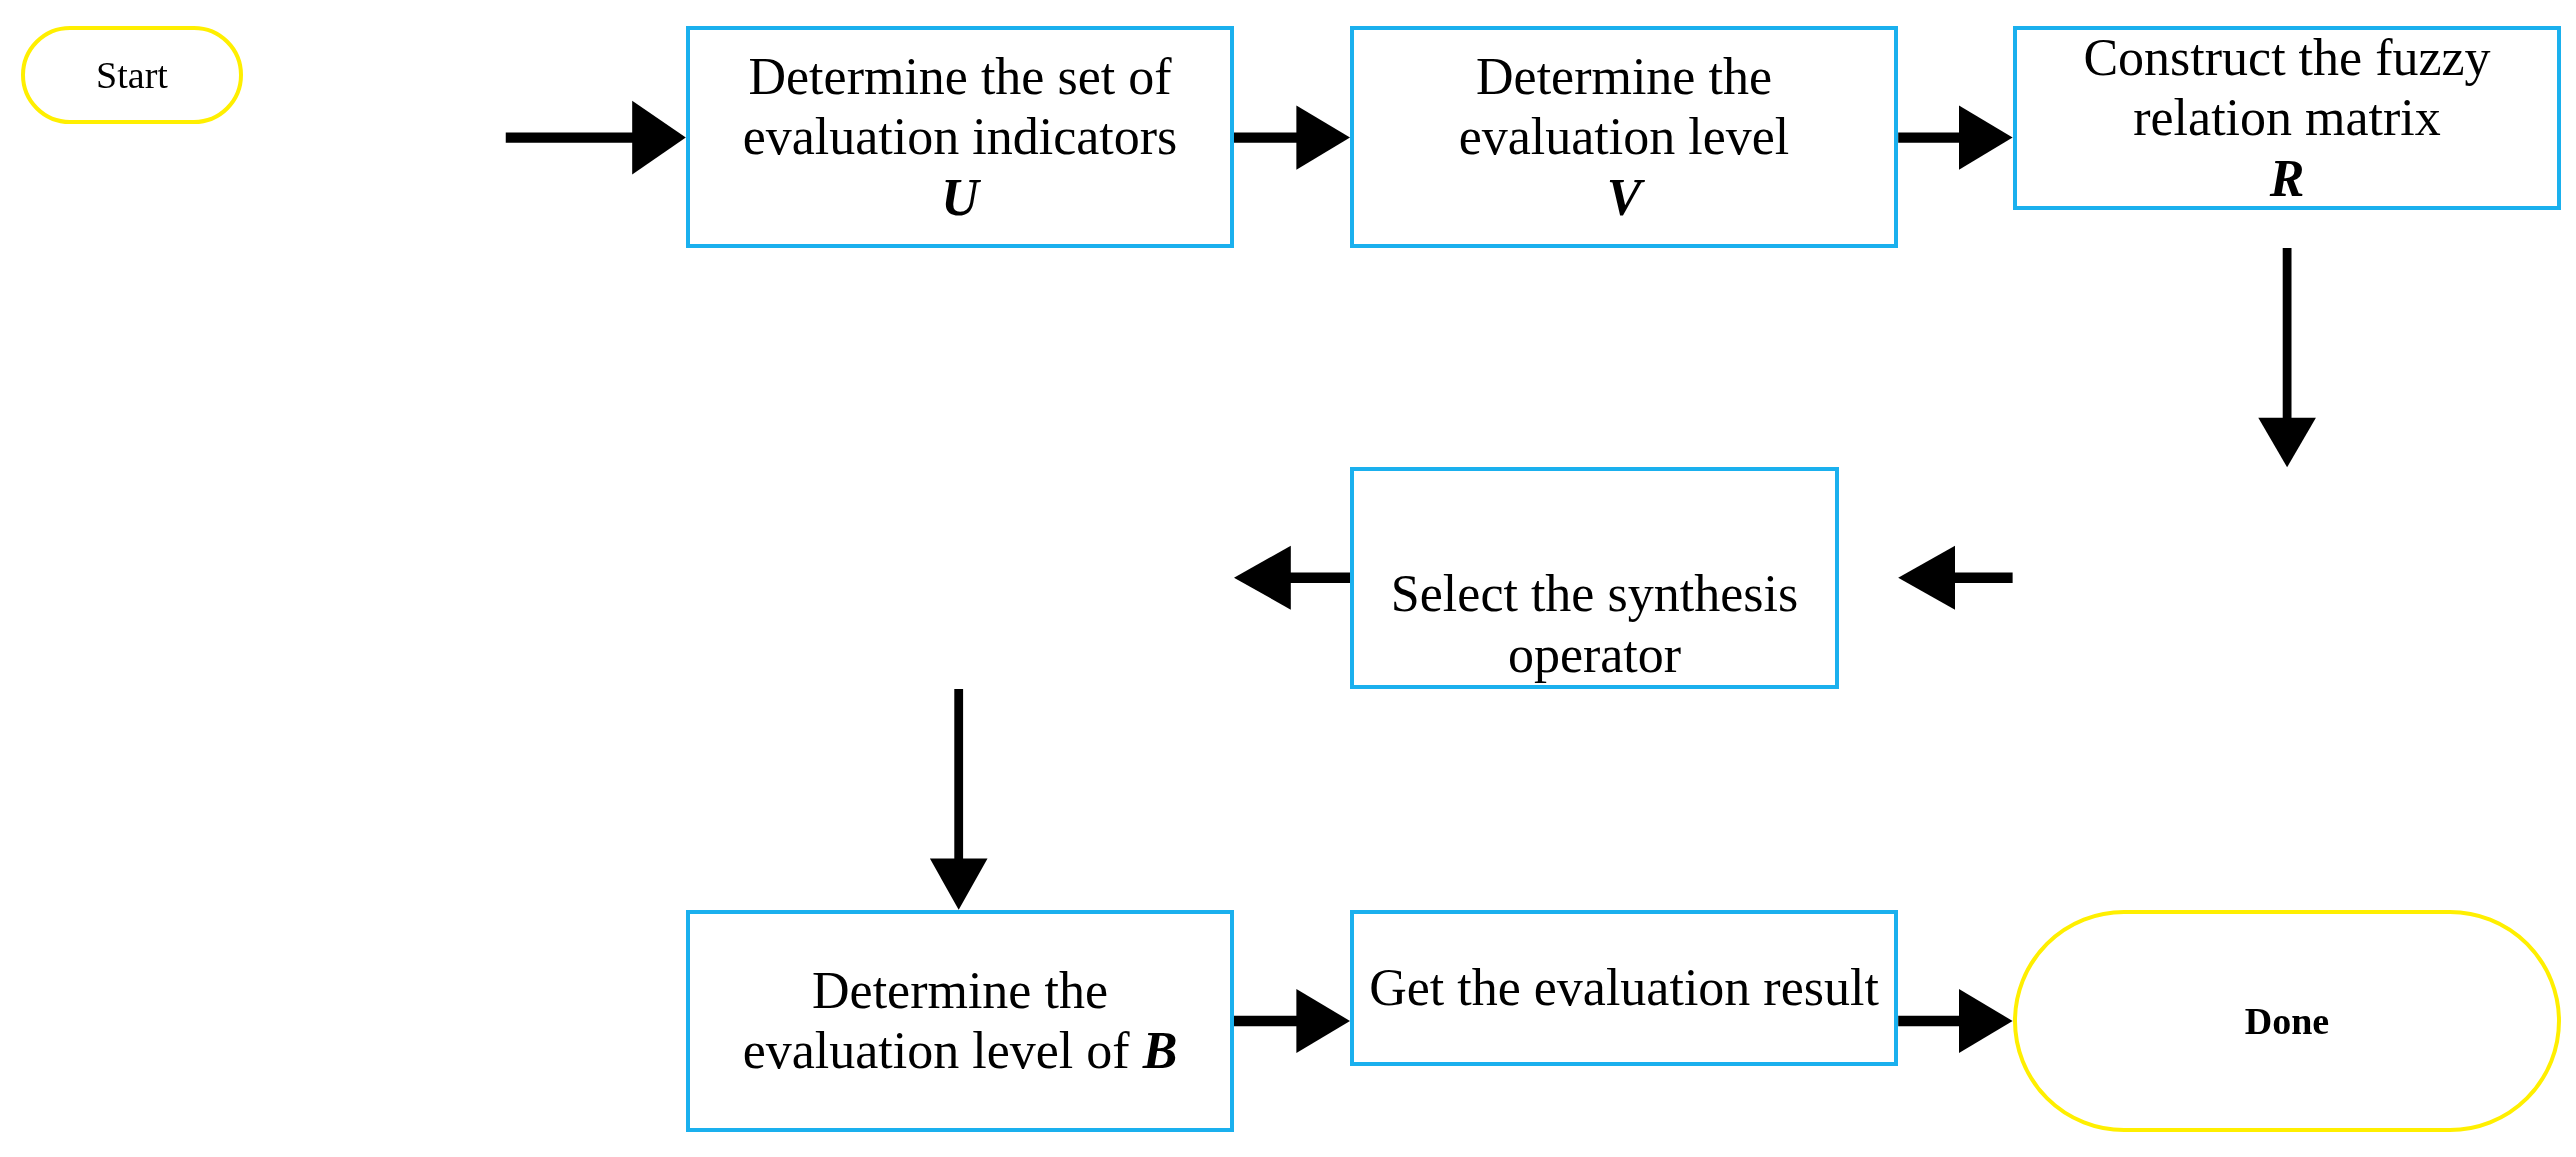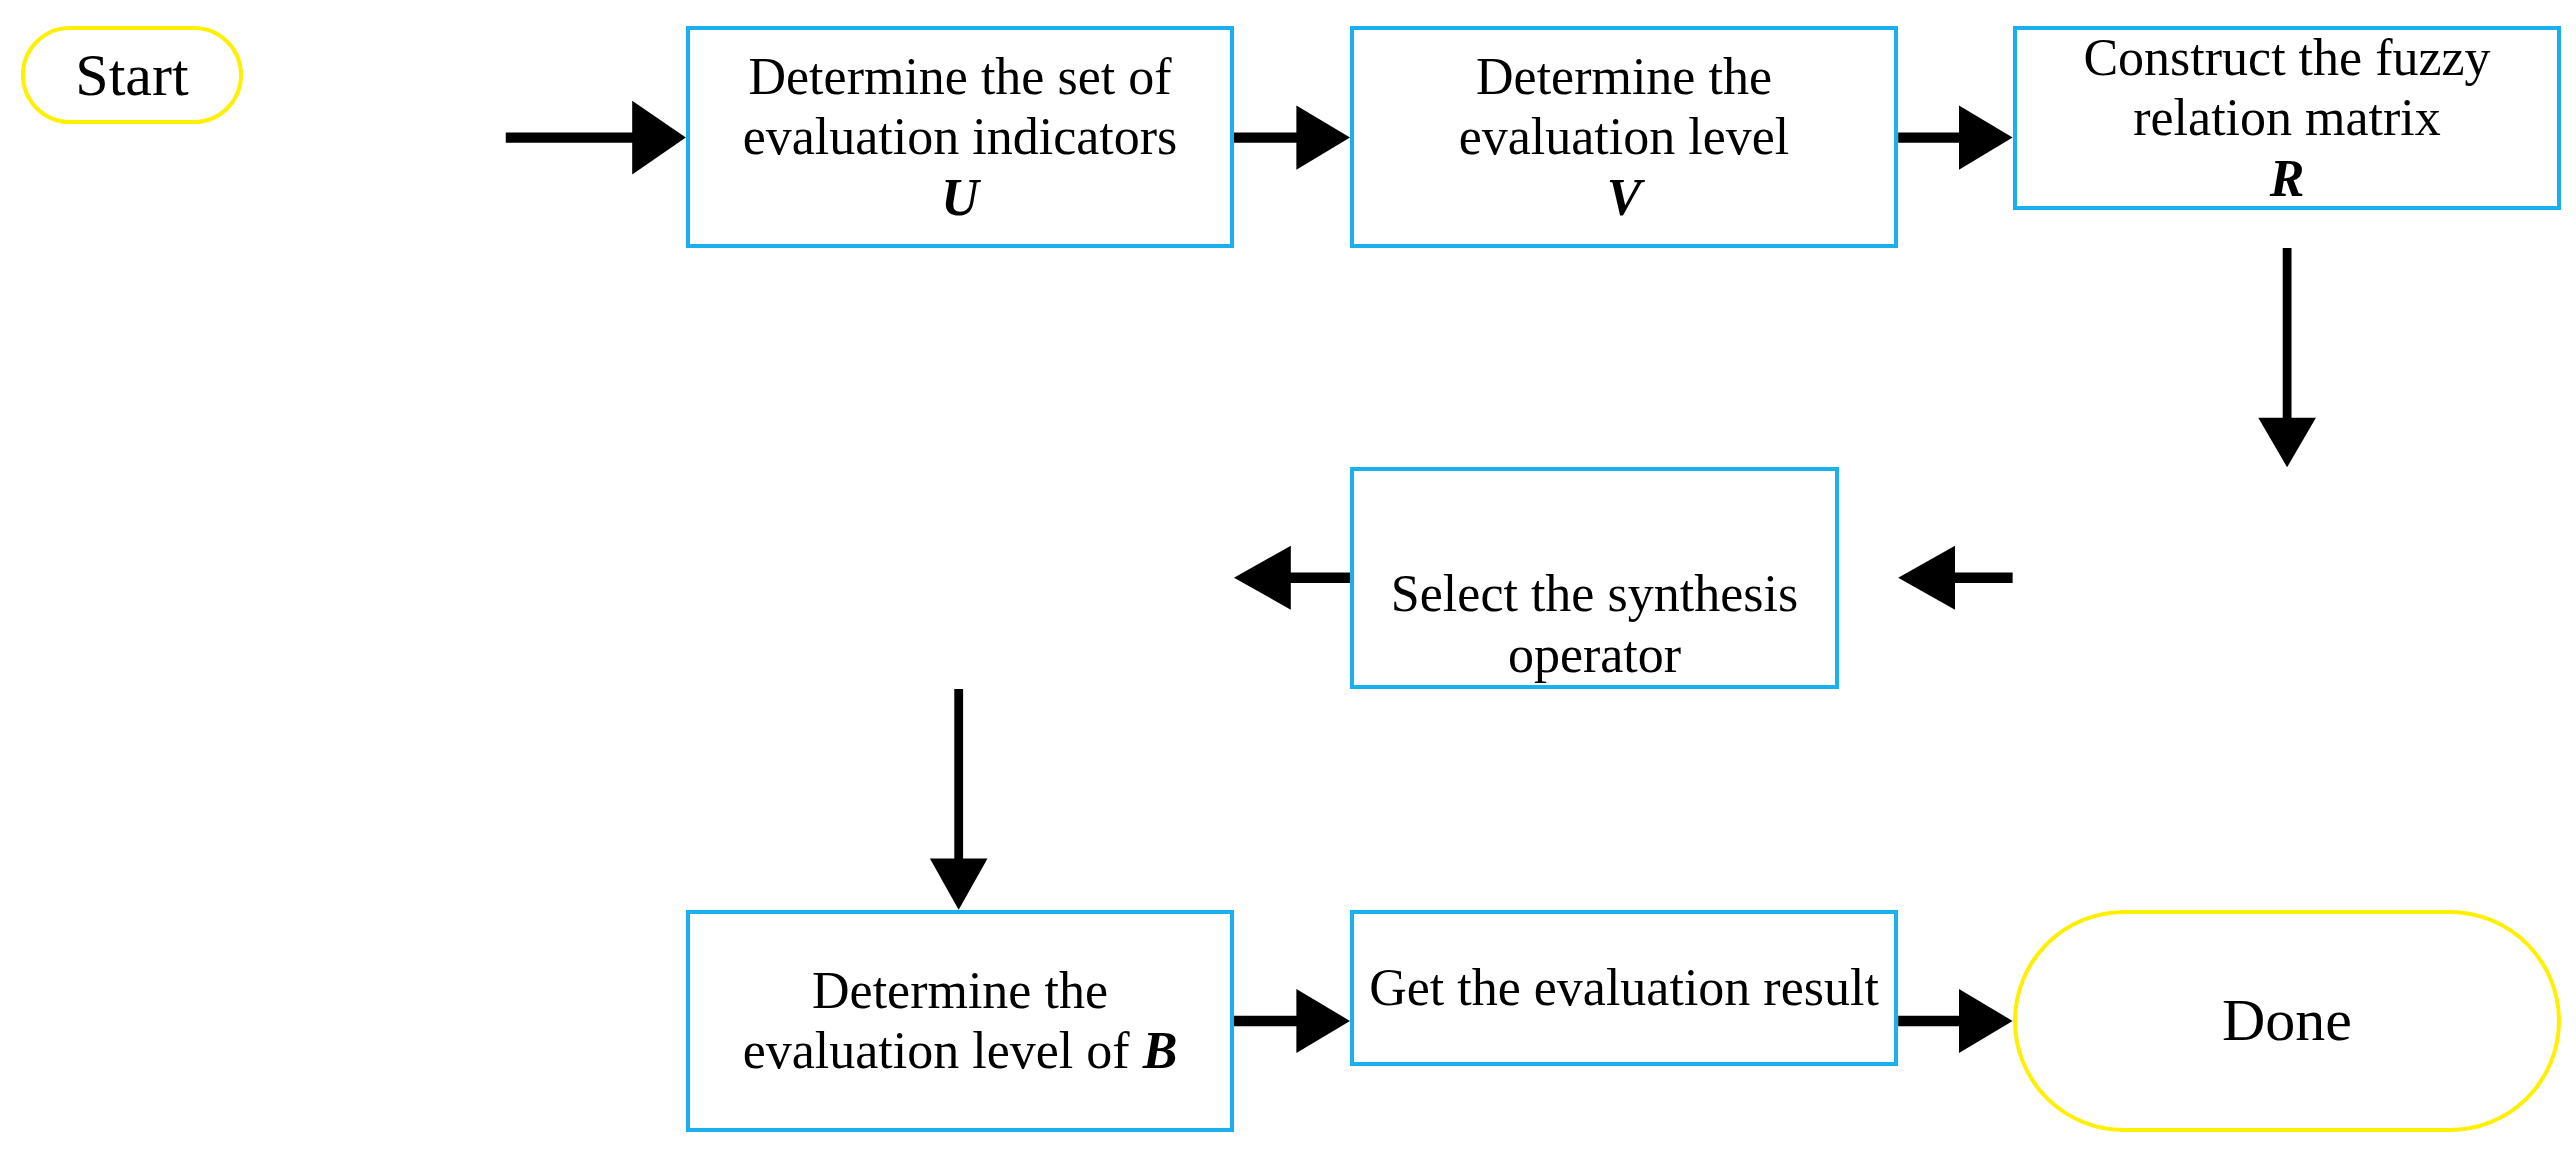--- a/index.html
+++ b/index.html
@@ -37,21 +37,21 @@
     white-space: pre-line;
   }
   .process-node {
     border: 4px solid #1ab0ee;
     border-radius: 0;
     font-size: 52px;
   }
   .terminal-node {
     border: 4px solid #ffef00;
     border-radius: 120px;
-    font-size: 60px;
+    font-size: 38px;
   }
   .sym {
     font-style: italic;
     font-weight: bold;
   }
   .edge-svg {
     position: absolute;
     left: 0;
     top: 0;
     width: 2576px;
@@ -153,18 +153,18 @@
 
   <div class="node process-node" style="left:686px; top:910px; width:548px; height:222px;">
     <span class="node-label"><span>Determine the
 evaluation level of </span><span class="sym">B</span></span>
   </div>
 
   <div class="node process-node" style="left:1350px; top:910px; width:548px; height:156px;">
     <span class="node-label">Get the evaluation result</span>
   </div>
 
-  <div class="node terminal-node" style="left:2013px; top:910px; width:548px; height:222px;">
+  <div class="node terminal-node" style="left:2013px; top:910px; width:548px; height:222px;font-weight:bold;">
     <span class="node-label">Done</span>
   </div>
 
 </div>
 
 
 </body></html>

